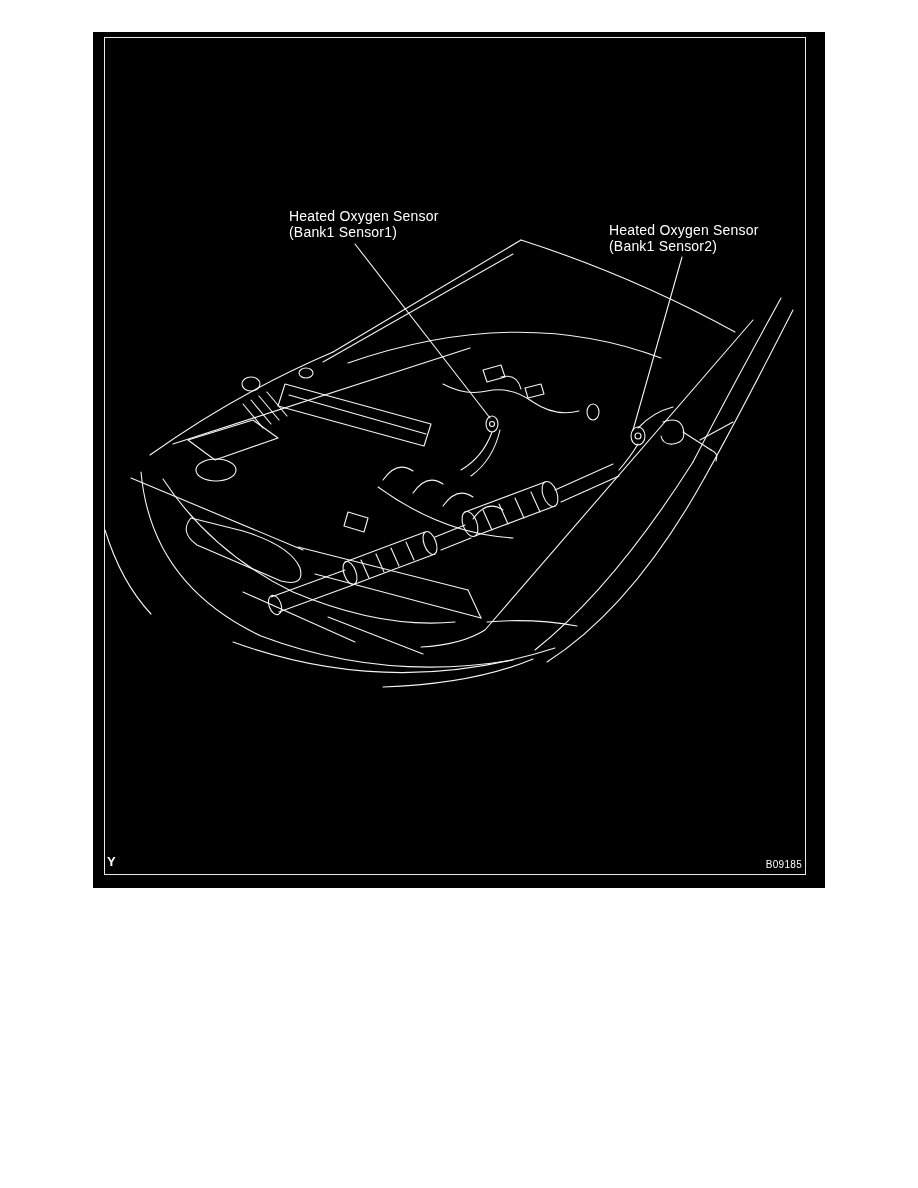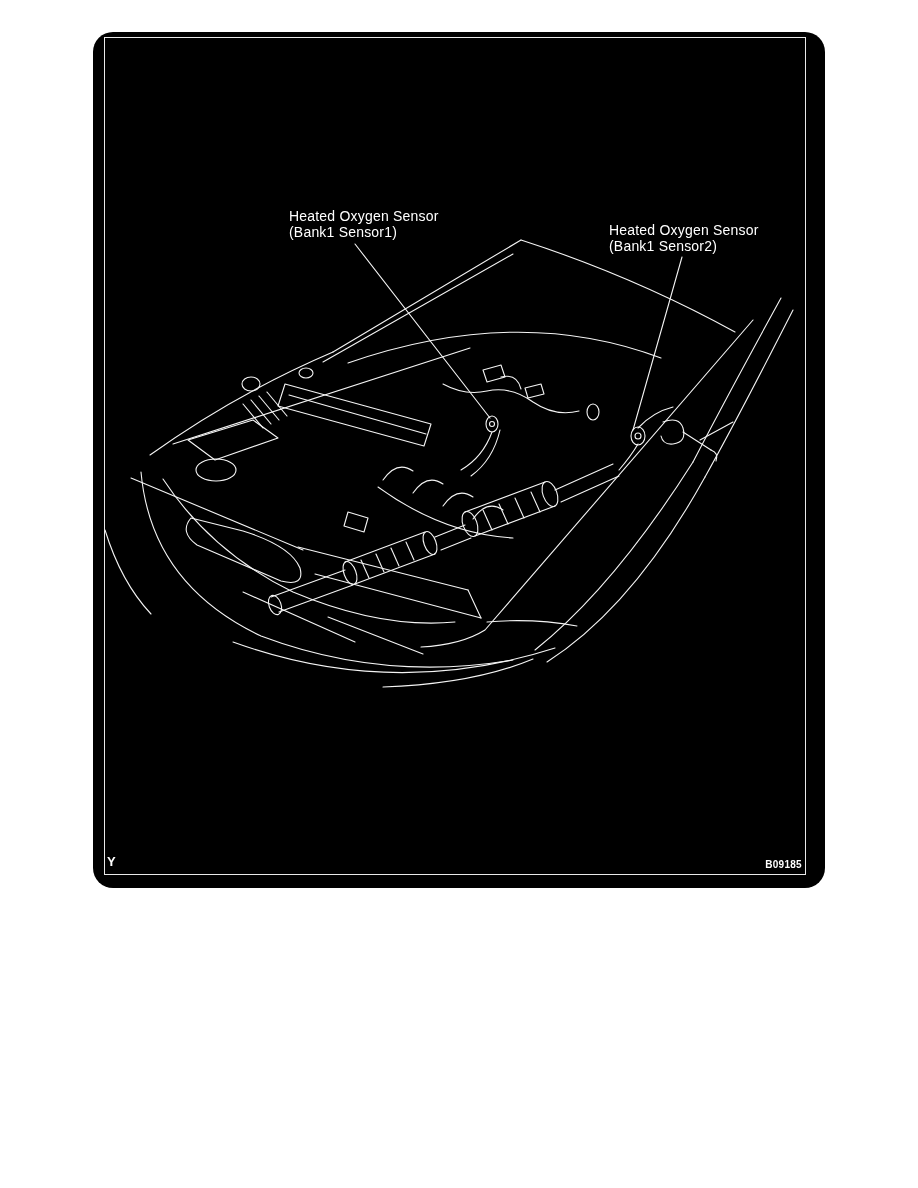--- a/index.html
+++ b/index.html
@@ -8,21 +8,20 @@
     width: 918px; height: 1188px;
     position: relative;
     font-family: "Liberation Sans", "DejaVu Sans", sans-serif;
     overflow: hidden;
   }
   .figure-panel {
     position: absolute;
     left: 93px; top: 32px;
     width: 732px; height: 856px;
     background: #000000;
-    border-radius: 20px;
   }
   .figure-border {
     position: absolute;
     left: 11px; top: 5px; right: 19px; bottom: 13px;
     border: 1px solid #e9e9e9;
     pointer-events: none;
   }
   .drawing {
     position: absolute;
     left: 0; top: 0;
@@ -50,21 +49,21 @@
     left: 14px; top: 822px;
     color: #ffffff;
     font-size: 13px;
     font-weight: 700;
   }
   .figure-code {
     position: absolute;
     right: 23px; top: 827px;
     color: #ffffff;
     font-size: 10px;
-    font-weight: 700;
+    font-weight: 400;
     letter-spacing: 0.3px;
   }
 </style>
 </head>
 <body>
 
 <div class="figure-panel">
 
   <svg class="drawing" viewBox="0 0 732 856">
 

